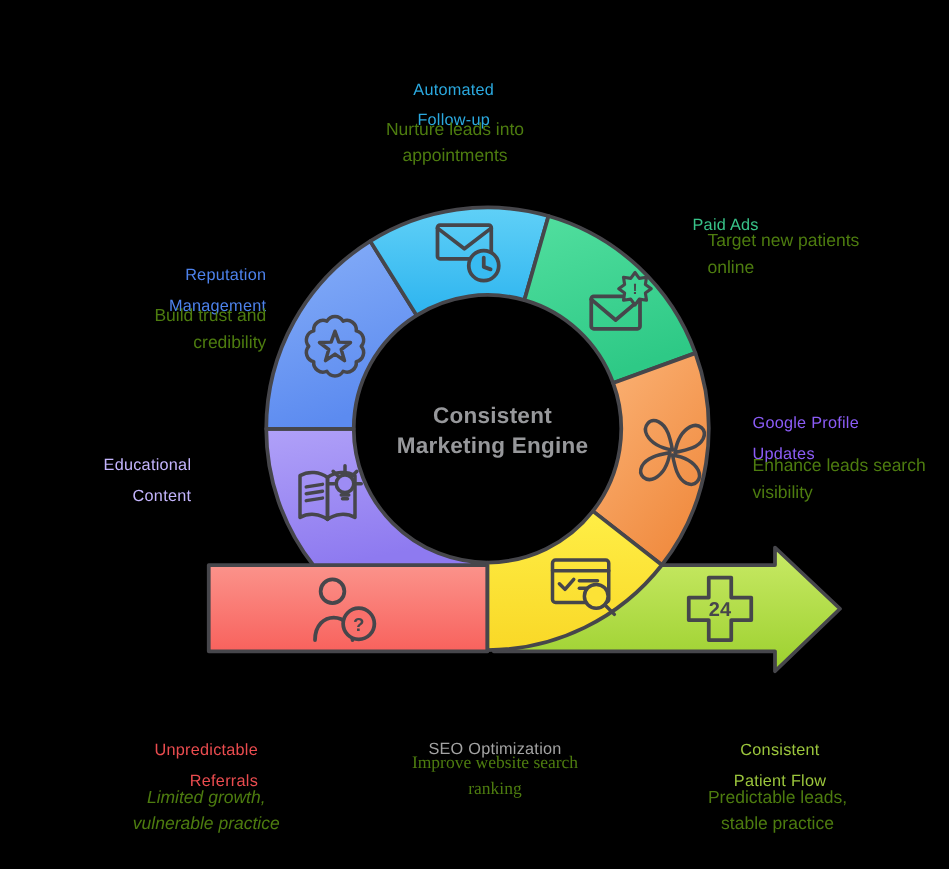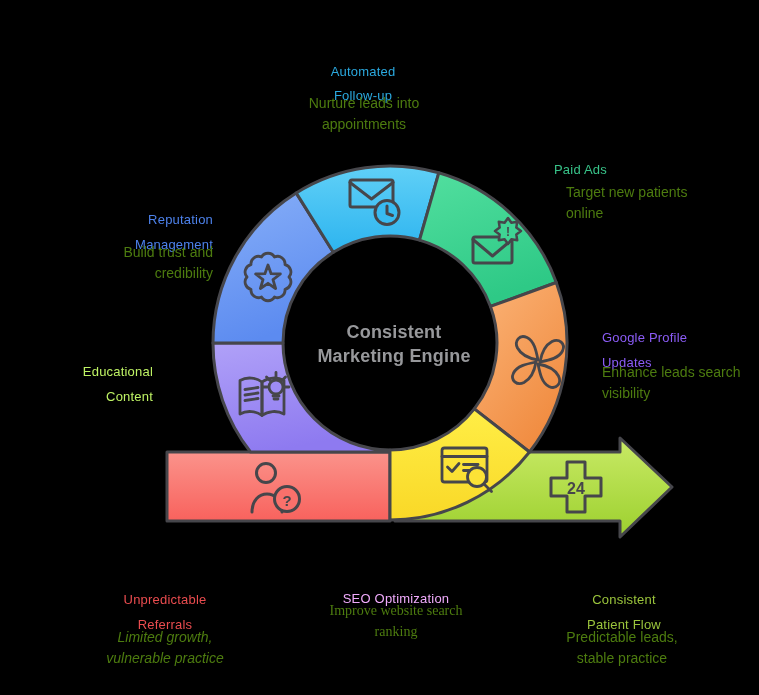--- a/index.html
+++ b/index.html
@@ -17,23 +17,23 @@
     text-align:center;font-size:18px;font-weight:700;line-height:24px;
     color:#97989B;white-space:pre-line;letter-spacing:.2px;
   }
   .al-c{text-align:center;transform:translateX(-50%);}
   .al-r{text-align:right;}
   .al-l{text-align:left;}
   .c-automated{color:#2BA9DF;}
   .c-paid{color:#38C389;}
   .c-google{color:#8b5cf6;}
   .c-reputation{color:#4D82EC;}
-  .c-educational{color:#bef264;}
-  .c-unpredictable{color:#EA4C4F;}
-  .c-seo{color:#f0abfc;}
+  .c-educational{color:#c4b5fd;}
+  .c-unpredictable{color:#EA4C4F;text-align:right;}
+  .c-seo{color:#a3a3a3;}
   .c-patient{color:#9BC53C;}
   .icon-glyph{font-family:"Liberation Sans",sans-serif;font-weight:700;fill:#46464B;}
 </style>
 </head>
 <body>
 
 <div id="stage">
 
 <svg width="759" height="695" viewBox="0 0 759 695">
   <defs>
@@ -145,21 +145,21 @@
     <path d="M567,462 L585,462 L585,478 L601,478 L601,496 L585,496 L585,512 L567,512 L567,496 L551,496 L551,478 L567,478 Z"></path>
     <text class="icon-glyph" x="576" y="488" font-size="16" text-anchor="middle" dominant-baseline="central" stroke="none">24</text>
   </g>
 </svg>
 
 <div class="label title al-c c-automated" style="left:363px;top:30px;">Automated
 Follow-up</div>
 <div class="label desc al-c" style="left:364px;top:93px;">Nurture leads into
 appointments</div>
 
-<div class="label title al-l c-paid" style="left:554px;top:128px;">Paid Ads</div>
+<div class="label title al-l c-paid" style="left:554px;top:138px;">Paid Ads</div>
 <div class="label desc al-l" style="left:566px;top:182px;">Target new patients
 online</div>
 
 <div class="label title al-l c-google" style="left:602px;top:295px;line-height:25px;">Google Profile
 Updates</div>
 <div class="label desc al-l" style="left:602px;top:362px;">Enhance leads search
 visibility</div>
 
 <div class="label title al-r c-reputation" style="right:546px;top:177px;line-height:25px;">Reputation
 Management</div>

